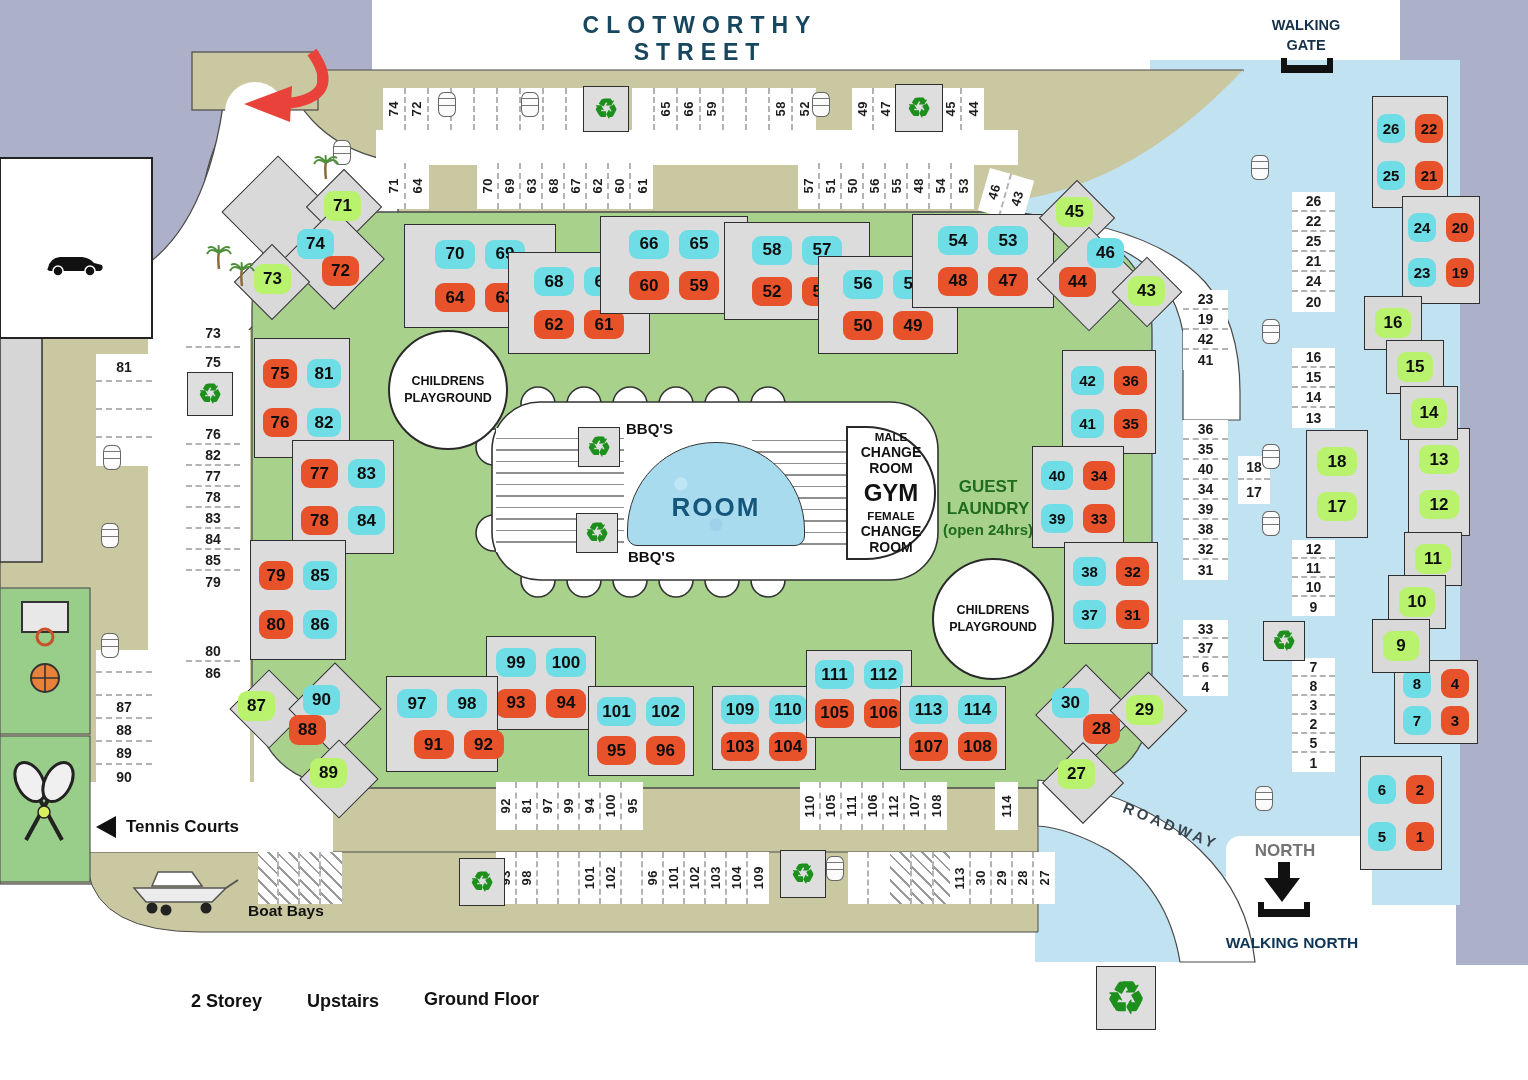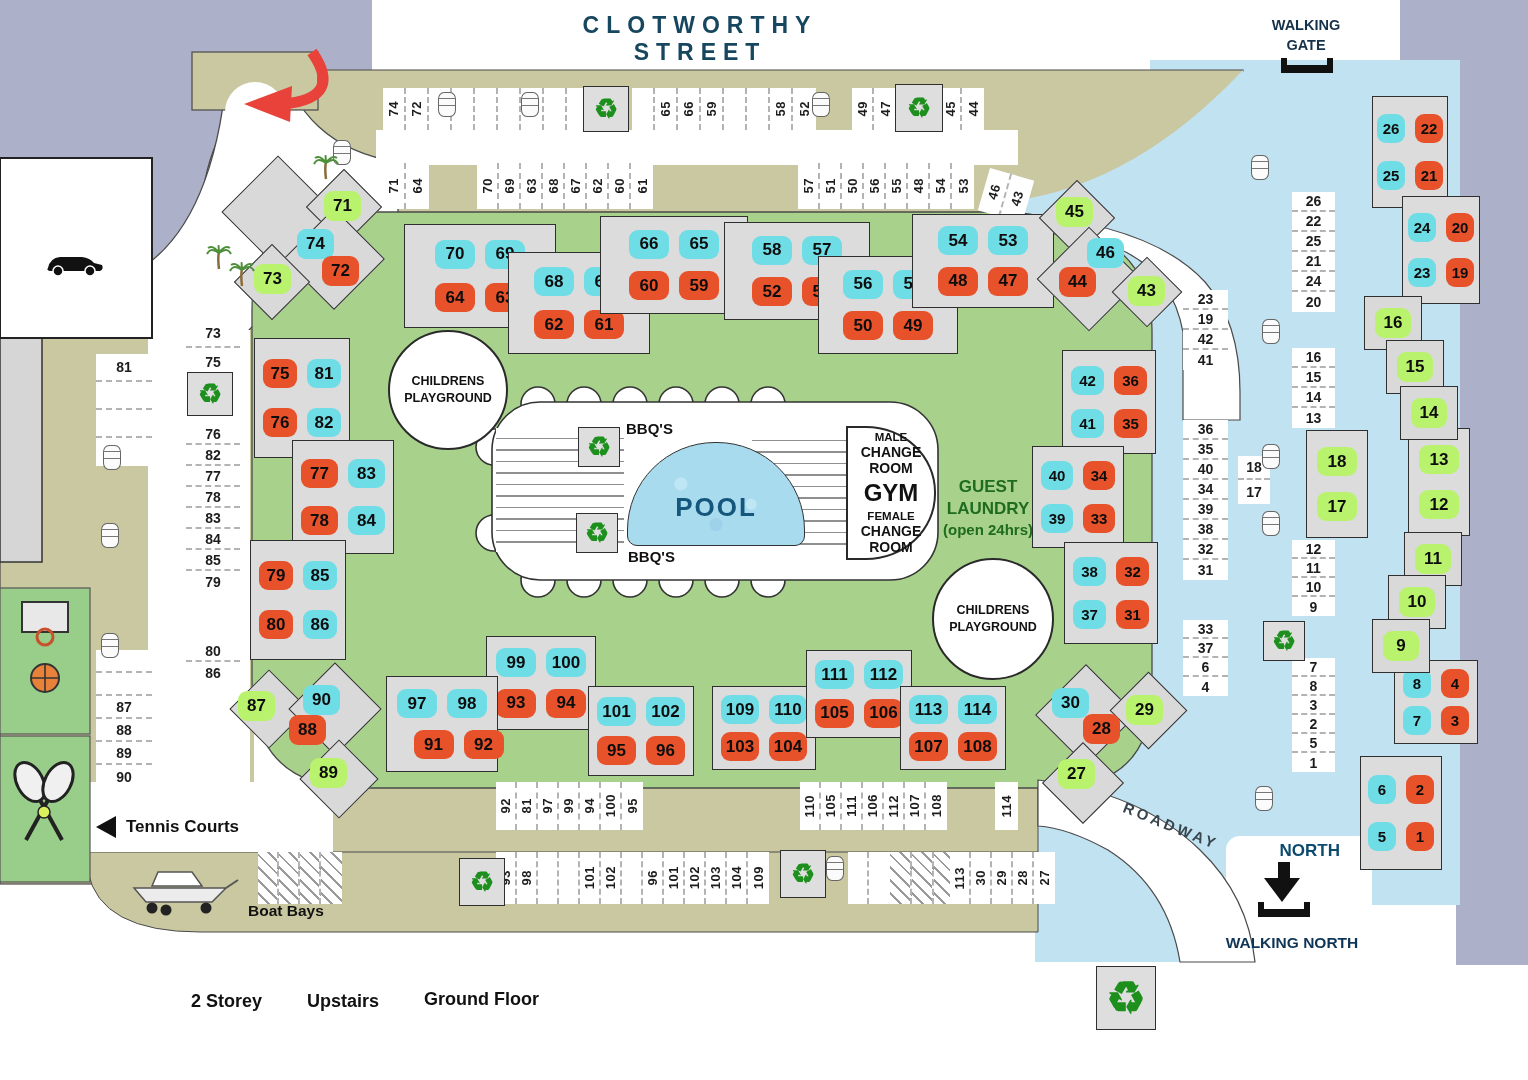--- a/index.html
+++ b/index.html
@@ -67,21 +67,21 @@
   .bbq{position:absolute;font-size:15px;font-weight:bold;}
   #gymarc{left:846px;top:426px;width:90px;height:134px;background:#fff;border:2px solid #2a2a2a;
       border-radius:0 70px 70px 0/0 66px 66px 0;box-sizing:border-box;display:flex;flex-direction:column;
       align-items:center;justify-content:center;text-align:center;line-height:1.15;}
   #gymarc .s1{font-size:11.5px;font-weight:bold;} #gymarc .s2{font-size:14px;font-weight:bold;}
   #gymarc .gy{font-size:24px;font-weight:bold;margin:3px 0;}
   #laundry{left:926px;top:476px;width:124px;text-align:center;color:#1f6b1f;line-height:1.3;}
   #laundry .l1{font-size:17px;font-weight:bold;} #laundry .l2{font-size:15px;font-weight:bold;}
   #roadway{left:1124px;top:798px;width:150px;font-size:15px;color:#39454e;letter-spacing:3.5px;
            transform:rotate(22deg);transform-origin:left center;}
-  #north{left:1230px;top:841px;width:110px;text-align:right;font-size:17px;color:#0c4a6e;}
+  #north{left:1230px;top:841px;width:110px;text-align:center;font-size:17px;color:#737373;}
   #wg-bottom{left:1212px;top:934px;width:160px;text-align:center;font-size:15.5px;color:#0f3556;}
   #tennis{left:96px;top:816px;display:flex;align-items:center;gap:10px;}
   #tennis .arr{width:0;height:0;border-top:11px solid transparent;border-bottom:11px solid transparent;
                border-right:20px solid #111;}
   #tennis .txt{font-size:17px;font-weight:bold;}
   #boat-label{left:248px;top:902px;font-size:15.5px;}
   .pill{position:absolute;height:34px;border-radius:8px;display:flex;align-items:center;
         justify-content:center;font-weight:bold;font-size:18px;padding:0 16px;color:#111;}
   #notice-box{left:1096px;top:966px;width:60px;height:64px;}
   #notice-text{left:1166px;top:972px;width:282px;font-size:17px;font-weight:500;line-height:1.55;}
@@ -202,21 +202,21 @@
   <div class="pg" style="left:932px;top:558px;width:118px;height:118px;">
     <span>CHILDRENS</span>
     <span>PLAYGROUND</span>
   </div>
 
   <div class="deck" style="left:496px;top:428px;width:128px;height:124px;"></div>
   <div class="deck" style="left:752px;top:430px;width:98px;height:124px;"></div>
   <div class="bbq abs" style="left:626px;top:420px;">BBQ'S</div>
   <div class="bbq abs" style="left:628px;top:548px;">BBQ'S</div>
   <div id="pool-water" class="abs">
-    <span class="lbl">POOL</span>
+    <span class="lbl">ROOM</span>
   </div>
   <div id="gymarc" class="abs">
     <span class="s1">MALE</span>
     <span class="s2">CHANGE ROOM</span>
     <span class="gy">GYM</span>
     <span class="s1">FEMALE</span>
     <span class="s2">CHANGE ROOM</span>
   </div>
   <div id="laundry" class="abs">
     <div class="l1">GUEST</div>

